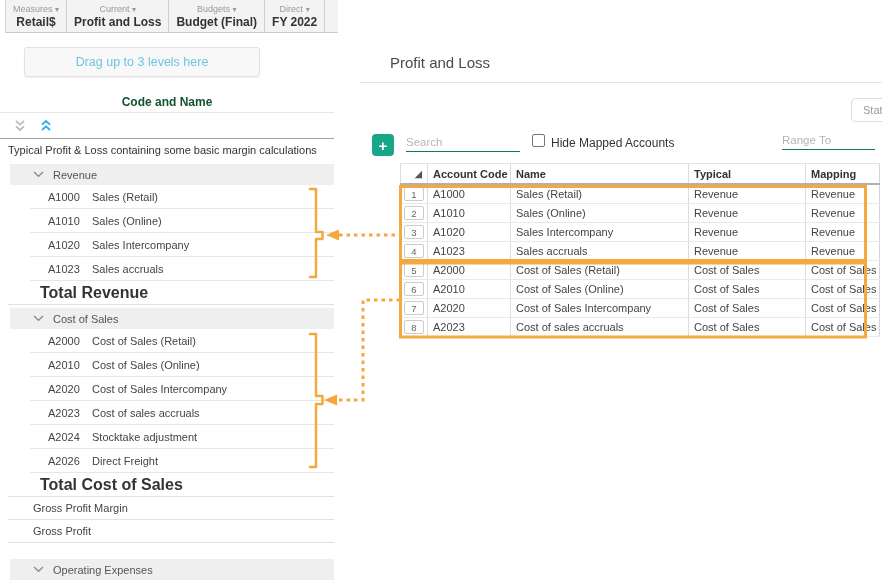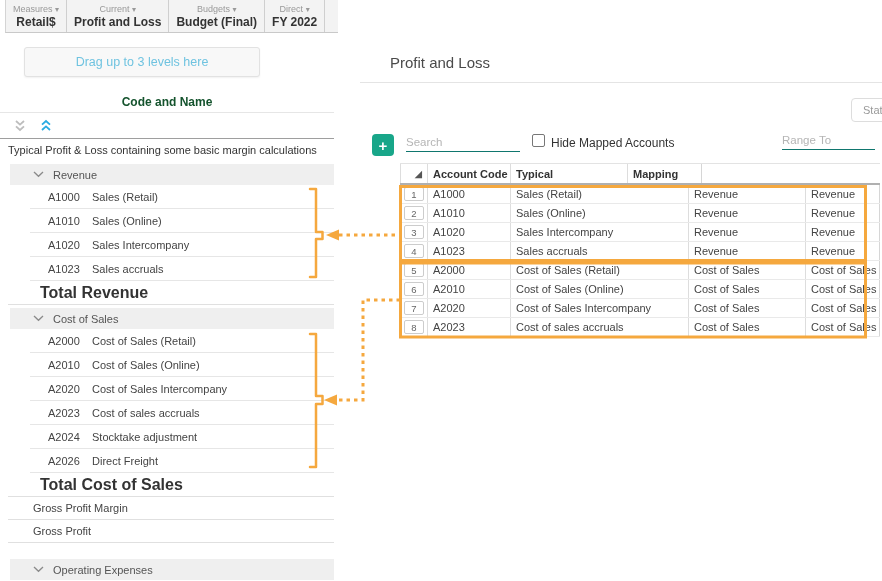--- a/index.html
+++ b/index.html
@@ -239,20 +239,23 @@
   <input class="u-input rangeto-input" placeholder="Range To" style="">
 
   <div class="grid">
     <div class="g-head">
       <div class="cell c-num">
           <span class="corner-tri">◢</span>
         </div>
       <div class="cell c-code">
           <span>Account Code</span>
         </div>
+      <div class="cell c-name">
+          <span>Name</span>
+        </div>
       <div class="cell c-cat">
           <span>Typical</span>
         </div>
       <div class="cell c-map">
           <span>Mapping</span>
         </div>
     </div>
     <div>
         <div class="g-row">
           <div class="cell c-num">

